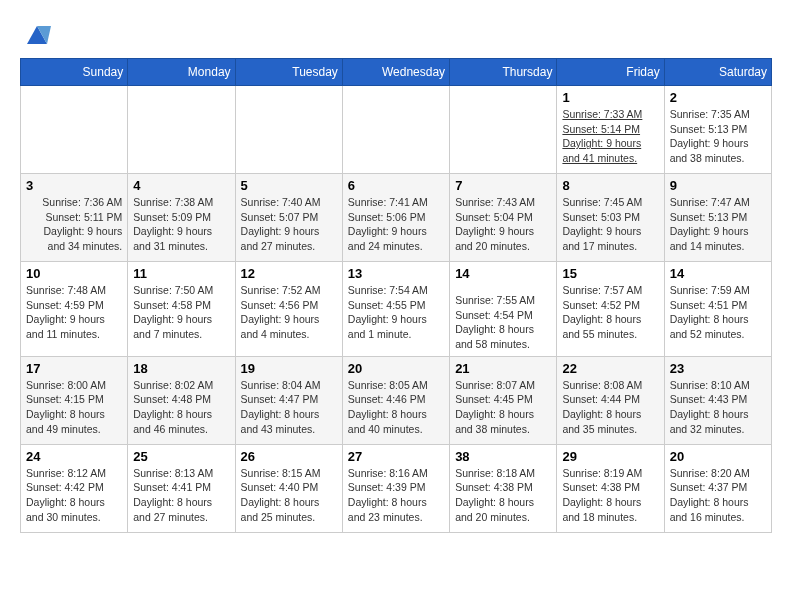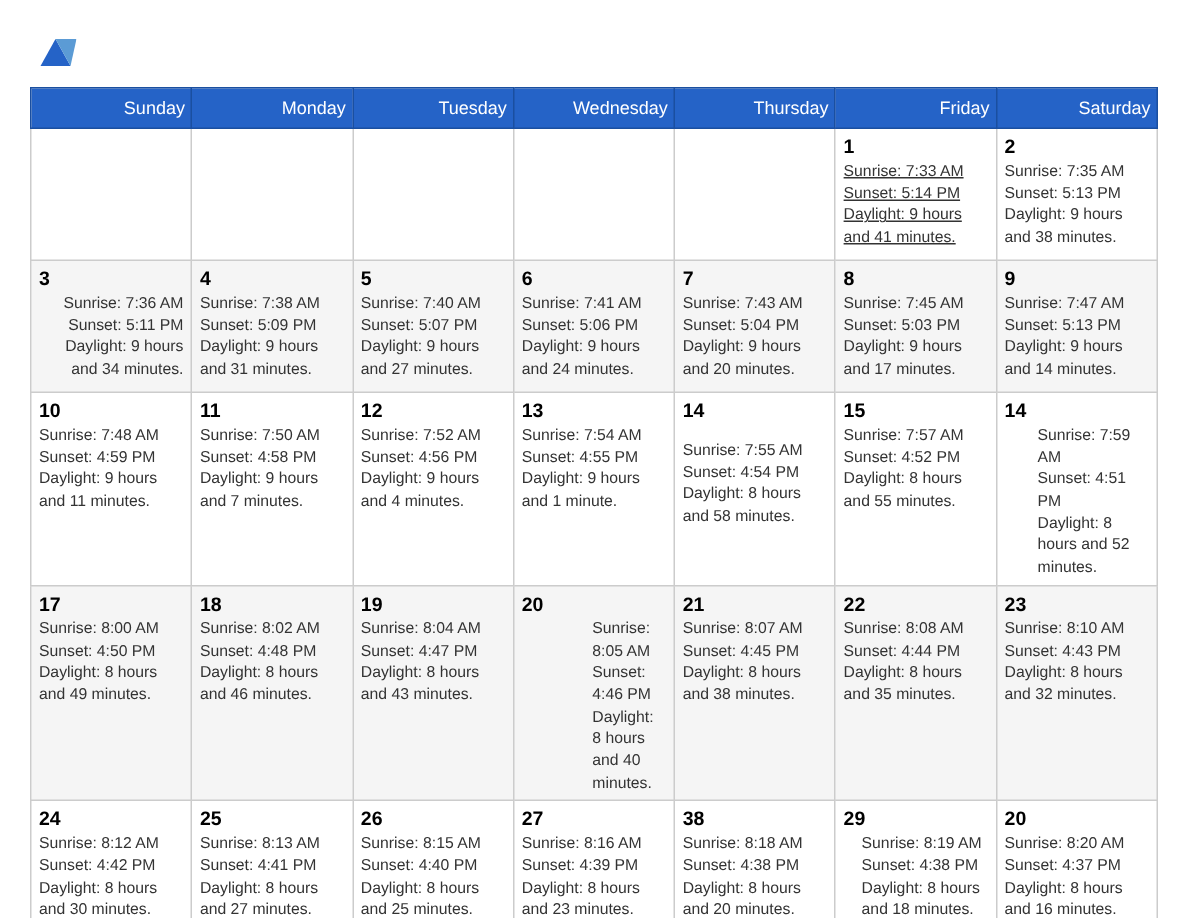--- a/index.html
+++ b/index.html
@@ -216,47 +216,47 @@
 Daylight: 8 hours and 58 minutes.</div>
         </td>
         <td>
           <div class="day-number">15</div>
           <div class="day-info" style="white-space: pre-line;">Sunrise: 7:57 AM
 Sunset: 4:52 PM
 Daylight: 8 hours and 55 minutes.</div>
         </td>
         <td>
           <div class="day-number">14</div>
-          <div class="day-info" style="white-space: pre-line; margin-left: 22px;">Sunrise: 7:59 AM
+          <div class="day-info" style="white-space: pre-line;">Sunrise: 7:59 AM
 Sunset: 4:51 PM
 Daylight: 8 hours and 52 minutes.</div>
         </td>
       </tr>
       <tr>
         <td>
           <div class="day-number">17</div>
           <div class="day-info" style="white-space: pre-line;">Sunrise: 8:00 AM
-Sunset: 4:50 PM
+Sunset: 4:15 PM
 Daylight: 8 hours and 49 minutes.</div>
         </td>
         <td>
           <div class="day-number">18</div>
           <div class="day-info" style="white-space: pre-line;">Sunrise: 8:02 AM
 Sunset: 4:48 PM
 Daylight: 8 hours and 46 minutes.</div>
         </td>
         <td>
           <div class="day-number">19</div>
           <div class="day-info" style="white-space: pre-line;">Sunrise: 8:04 AM
 Sunset: 4:47 PM
 Daylight: 8 hours and 43 minutes.</div>
         </td>
         <td>
           <div class="day-number">20</div>
-          <div class="day-info" style="white-space: pre-line; margin-left: 47px;">Sunrise: 8:05 AM
+          <div class="day-info" style="white-space: pre-line;">Sunrise: 8:05 AM
 Sunset: 4:46 PM
 Daylight: 8 hours and 40 minutes.</div>
         </td>
         <td>
           <div class="day-number">21</div>
           <div class="day-info" style="white-space: pre-line;">Sunrise: 8:07 AM
 Sunset: 4:45 PM
 Daylight: 8 hours and 38 minutes.</div>
         </td>
         <td>
@@ -298,21 +298,21 @@
 Daylight: 8 hours and 23 minutes.</div>
         </td>
         <td>
           <div class="day-number">38</div>
           <div class="day-info" style="white-space: pre-line;">Sunrise: 8:18 AM
 Sunset: 4:38 PM
 Daylight: 8 hours and 20 minutes.</div>
         </td>
         <td>
           <div class="day-number">29</div>
-          <div class="day-info" style="white-space: pre-line; margin-left: 12px;">Sunrise: 8:19 AM
+          <div class="day-info" style="white-space: pre-line;">Sunrise: 8:19 AM
 Sunset: 4:38 PM
 Daylight: 8 hours and 18 minutes.</div>
         </td>
         <td>
           <div class="day-number">20</div>
           <div class="day-info" style="white-space: pre-line;">Sunrise: 8:20 AM
 Sunset: 4:37 PM
 Daylight: 8 hours and 16 minutes.</div>
         </td>
       </tr>

